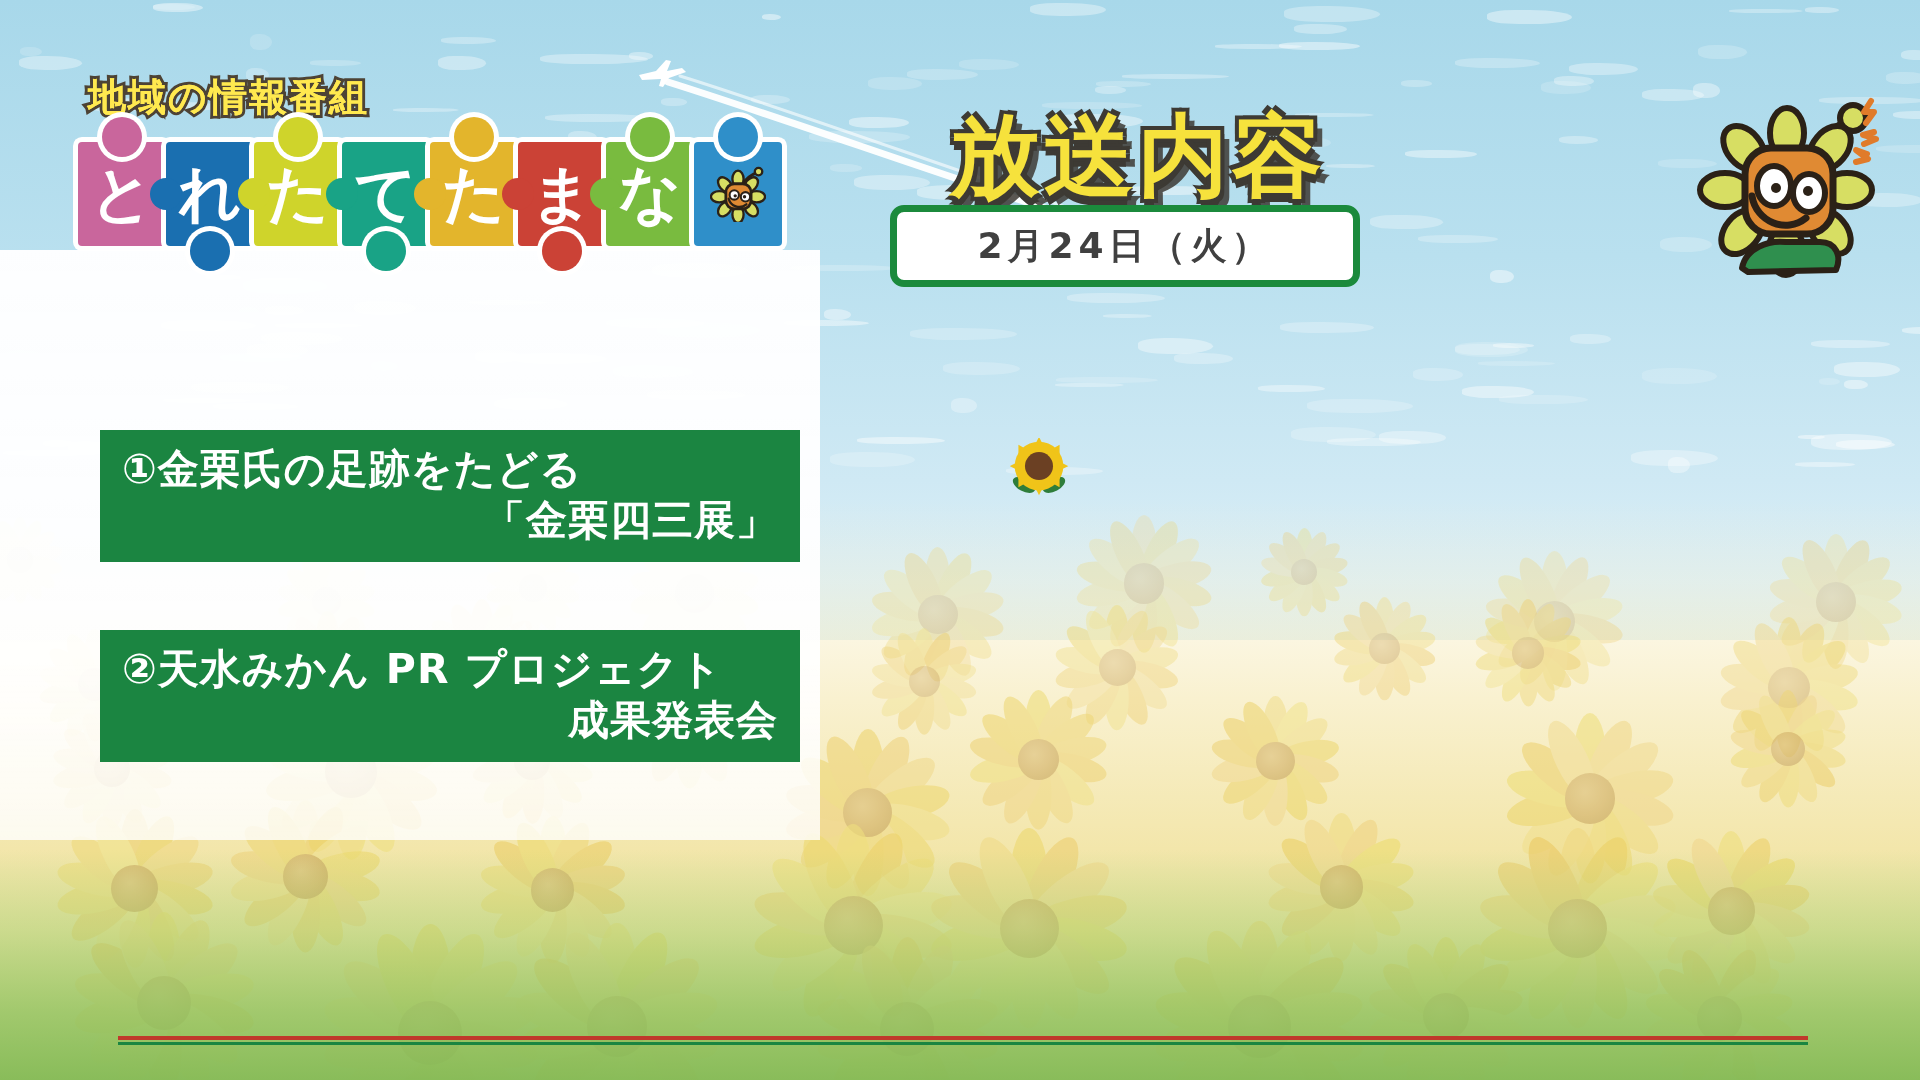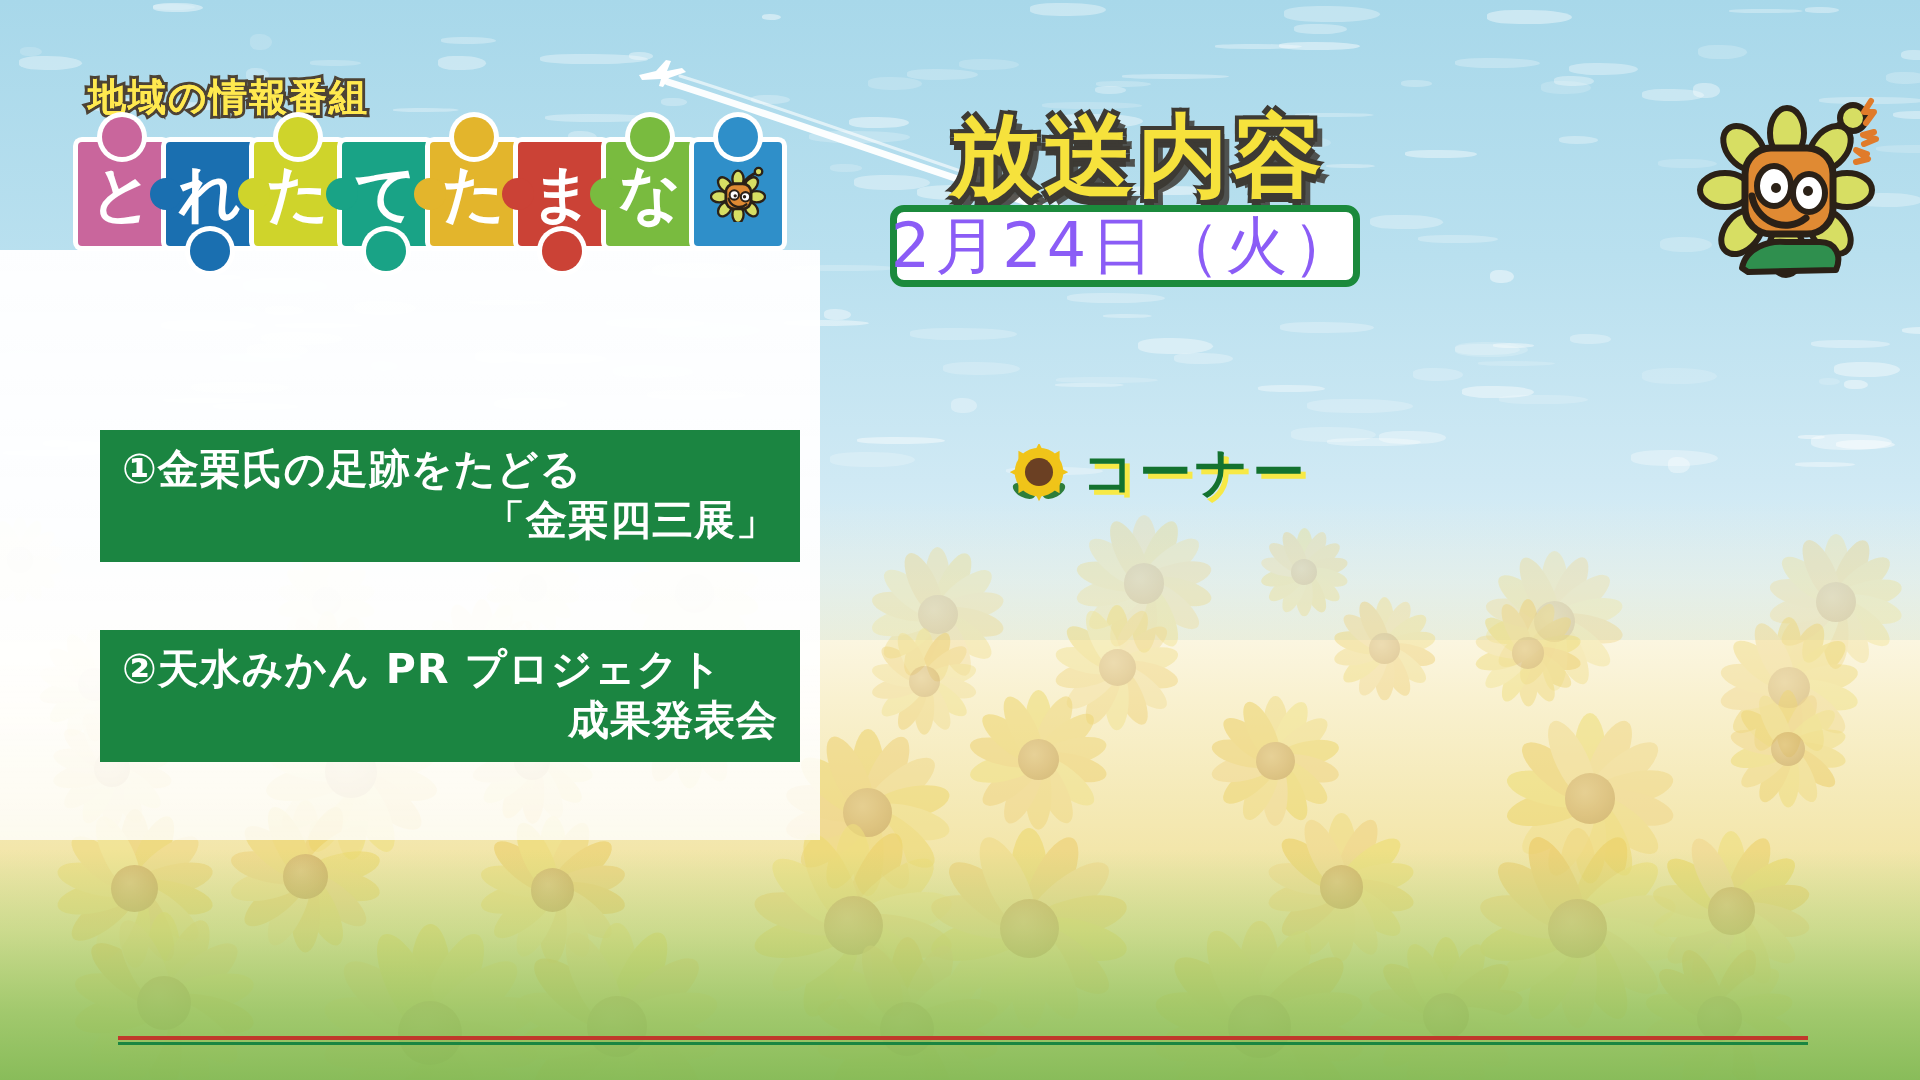--- a/index.html
+++ b/index.html
@@ -111,21 +111,21 @@
 
   .date-box {
     position:absolute; left:890px; top:205px;
     width:470px; height:82px;
     background:#ffffff;
     border:7px solid #1b8a3c;
     border-radius:14px;
     display:flex; align-items:center; justify-content:center;
   }
   .date-text {
-    font-size:62px; font-weight:normal; color:#8b5cf6;
+    font-size:36px; font-weight:bold; color:#404040;
     letter-spacing:5px; white-space:nowrap;
   }
 
   .mascot { position:absolute; left:1690px; top:90px; width:210px; height:200px; }
 
   
   .news-head {
     position:absolute; left:100px; top:342px;
     display:flex; align-items:center; gap:6px;
   }
@@ -1282,20 +1282,19 @@
           <path d="M52 9 L52 18 L45 13 Z"></path>
         <path d="M60 30 L52 34 L52 26 Z"></path>
           <path d="M52 51 L45 47 L52 42 Z"></path>
         <path d="M31 59 L27 51 L35 51 Z"></path>
           <path d="M10 51 L10 42 L17 47 Z"></path>
         <path d="M2 30 L10 26 L10 34 Z"></path>
           <path d="M10 9 L17 13 L10 18 Z"></path>
       </g>
       <circle cx="31" cy="30" r="15" fill="#6b4023"></circle>
     </svg>
-    <span class="corner-word">コーナー</span>
   </div>
 
 
   <div class="footer-rule"></div>
   <div class="footer-rule2"></div>
 
 </div>
 
 </body></html>

